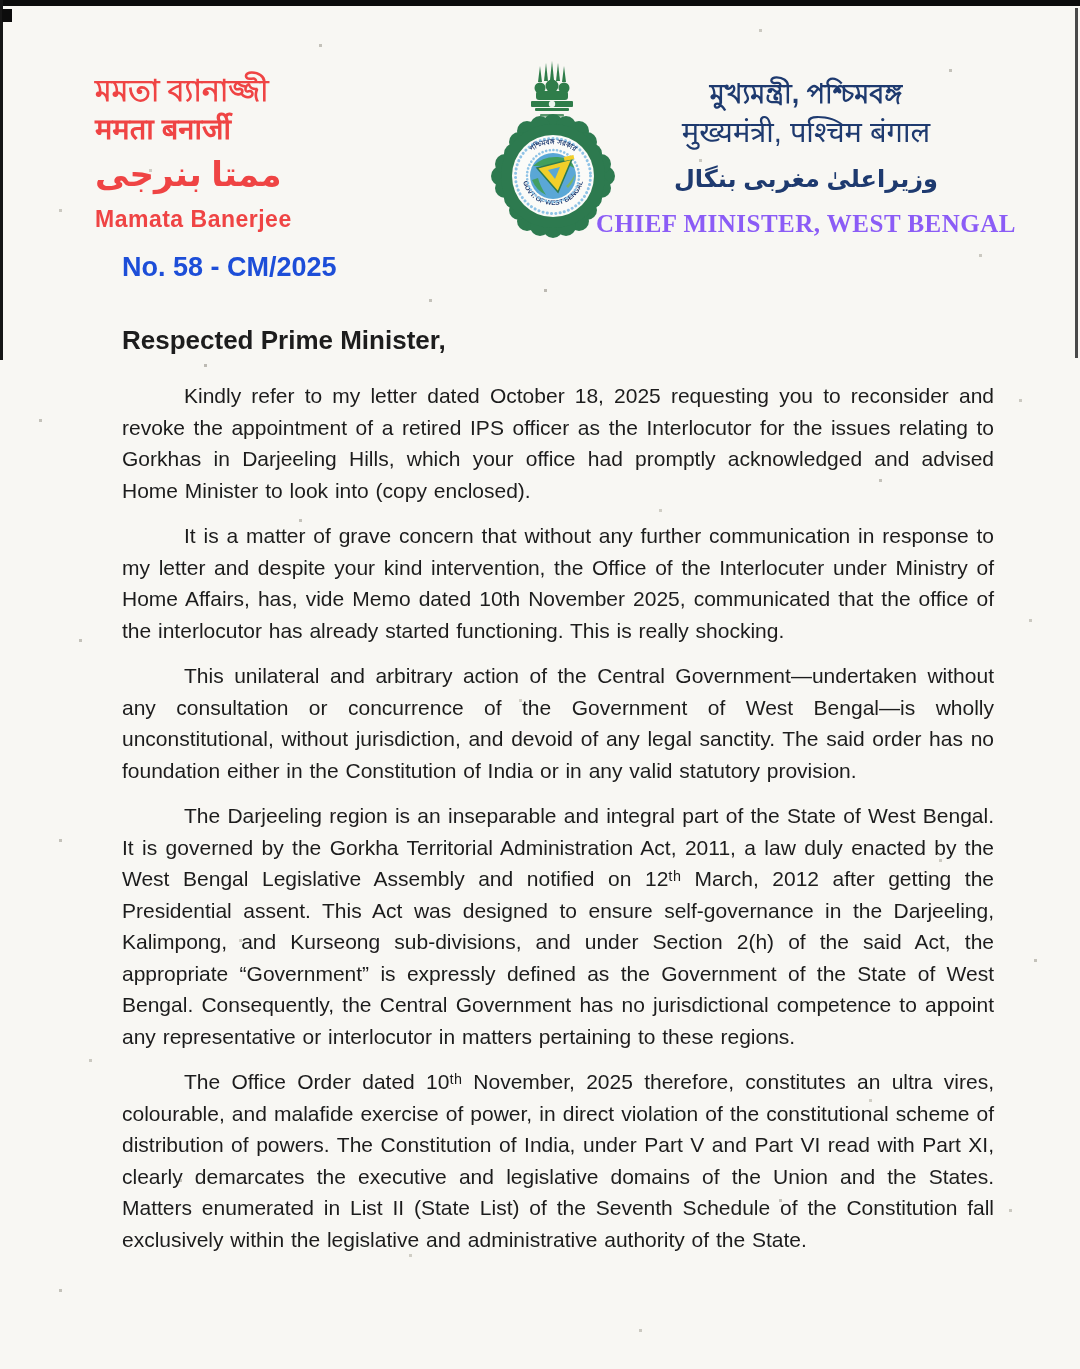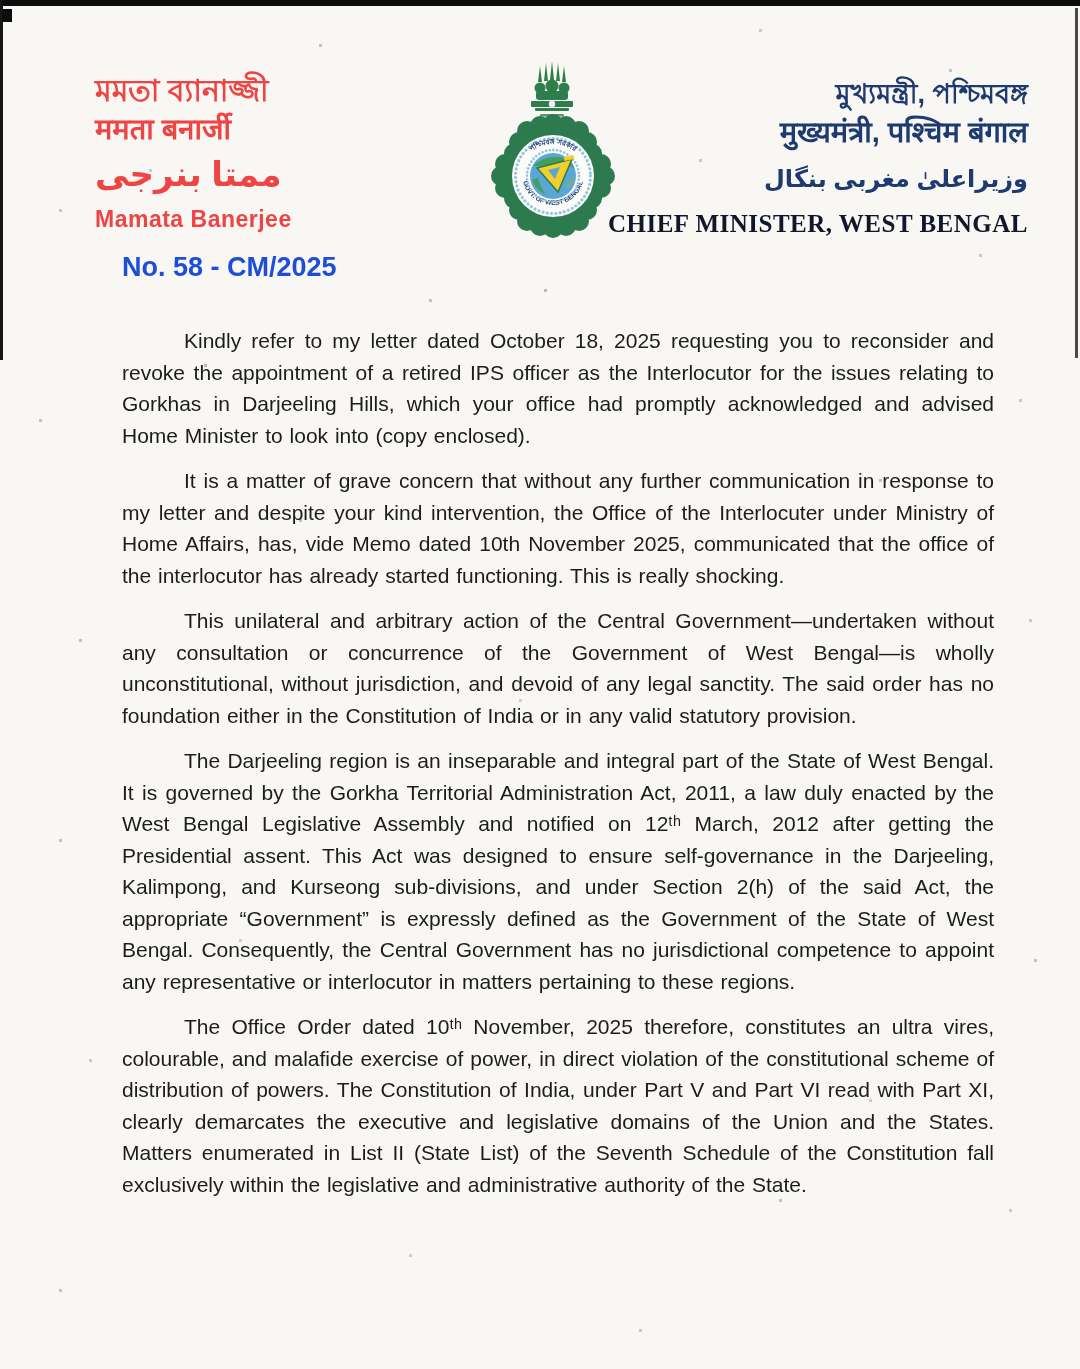--- a/index.html
+++ b/index.html
@@ -28,26 +28,26 @@
       700px 160px 0 1px #a8a599, 150px 170px 0 1px #b0ada1, 880px 480px 0 1px #9a978c;
   }
 
   
   .sender { position:absolute; left:63px; top:72px; color:#ef4444;margin-left:32px; }
   .sender .bn { font-size:30px; font-weight:bold; line-height:38px; }
   .sender .hi { font-size:29px; font-weight:bold; line-height:38px; }
   .sender .ur { font-size:34px; line-height:52px; direction:rtl; text-align:left; font-weight:bold; }
   .sender .en { font-size:23px; font-weight:bold; line-height:38px; letter-spacing:.5px; }
 
-  .office { position:absolute; right:52px; top:76px; text-align:right; color:#1e3a6f; }
+  .office { position:absolute; right:64px; top:76px; text-align:center; color:#1e3a6f; }
   .office .bn { font-size:27px; font-weight:bold; line-height:36px; }
-  .office .hi { font-size:29px; font-weight:bold; line-height:40px; }
+  .office .hi { font-size:29px; font-weight:normal; line-height:40px; }
   .office .ur { font-size:24px; line-height:54px; direction:rtl; font-weight:bold; }
   .office .en { font-family:"Liberation Serif","DejaVu Serif",serif; font-size:25px; font-weight:bold;
-                color:#0f172a; line-height:36px; letter-spacing:.5px; }
+                color:#8b5cf6; line-height:36px; letter-spacing:.5px; }
 
   .emblem { position:absolute; left:488px; top:58px; width:130px; height:192px; }
 
   
   .letter-body { position:absolute; left:122px; top:252px; width:872px; }
   .ref-row { display:flex; justify-content:space-between; align-items:baseline;
              font-size:27px; font-weight:bold; color:#1d4ed8; margin-bottom:42px; }
   .salutation { font-size:26px; font-weight:bold; color:#1d1d1d; margin-bottom:24px; }
   .paras p {
     font-size:21px; line-height:31.5px; text-align:justify; text-align-last:left;
@@ -150,20 +150,21 @@
     <div class="bn">মুখ্যমন্ত্রী, পশ্চিমবঙ্গ</div>
     <div class="hi">मुख्यमंत्री, पश्चिम बंगाल</div>
     <div class="ur">وزیراعلیٰ مغربی بنگال</div>
     <div class="en">CHIEF MINISTER, WEST BENGAL</div>
   </div>
 
   <div class="letter-body">
     <div class="ref-row">
       <span>No. 58 - CM/2025</span>
     </div>
+    <div class="salutation">Respected Prime Minister,</div>
     <div class="paras">
       <p>Kindly refer to my letter dated October 18, 2025 requesting you to reconsider and revoke the appointment of a retired IPS officer as the Interlocutor for the issues relating to Gorkhas in Darjeeling Hills, which your office had promptly acknowledged and advised Home Minister to look into (copy enclosed).</p>
       <p>It is a matter of grave concern that without any further communication in response to my letter and despite your kind intervention, the Office of the Interlocuter under Ministry of Home Affairs, has, vide Memo dated 10th November 2025, communicated that the office of the interlocutor has already started functioning. This is really shocking.</p>
       <p>This unilateral and arbitrary action of the Central Government—undertaken without any consultation or concurrence of the Government of West Bengal—is wholly unconstitutional, without jurisdiction, and devoid of any legal sanctity. The said order has no foundation either in the Constitution of India or in any valid statutory provision.</p>
       <p>The Darjeeling region is an inseparable and integral part of the State of West Bengal. It is governed by the Gorkha Territorial Administration Act, 2011, a law duly enacted by the West Bengal Legislative Assembly and notified on 12ᵗʰ March, 2012 after getting the Presidential assent. This Act was designed to ensure self-governance in the Darjeeling, Kalimpong, and Kurseong sub-divisions, and under Section 2(h) of the said Act, the appropriate “Government” is expressly defined as the Government of the State of West Bengal. Consequently, the Central Government has no jurisdictional competence to appoint any representative or interlocutor in matters pertaining to these regions.</p>
       <p>The Office Order dated 10ᵗʰ November, 2025 therefore, constitutes an ultra vires, colourable, and malafide exercise of power, in direct violation of the constitutional scheme of distribution of powers. The Constitution of India, under Part V and Part VI read with Part XI, clearly demarcates the executive and legislative domains of the Union and the States. Matters enumerated in List II (State List) of the Seventh Schedule of the Constitution fall exclusively within the legislative and administrative authority of the State.</p>
     </div>
   </div>
 
 </div>

